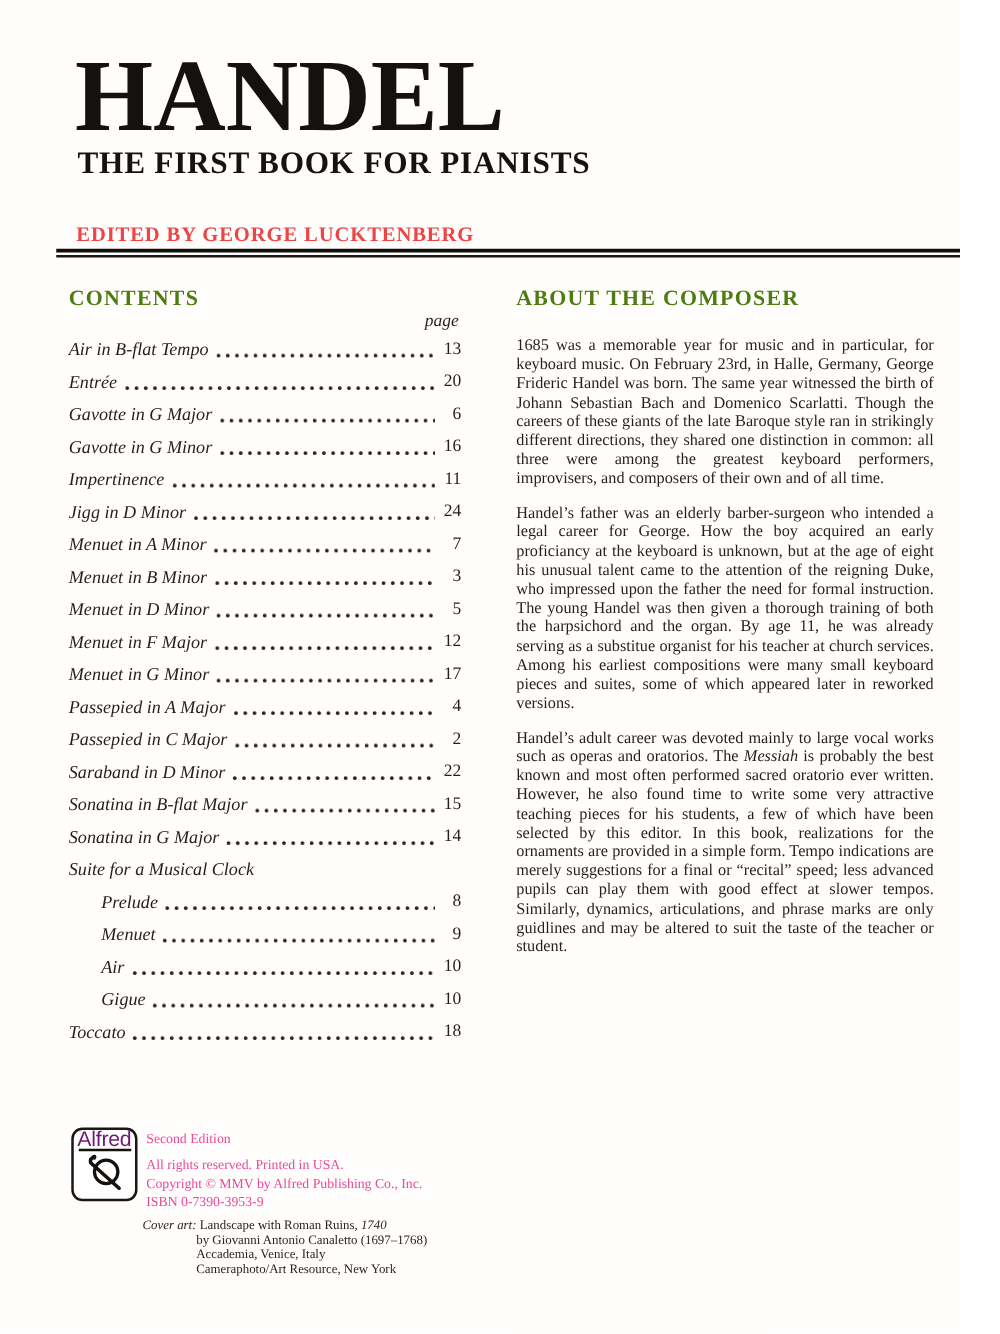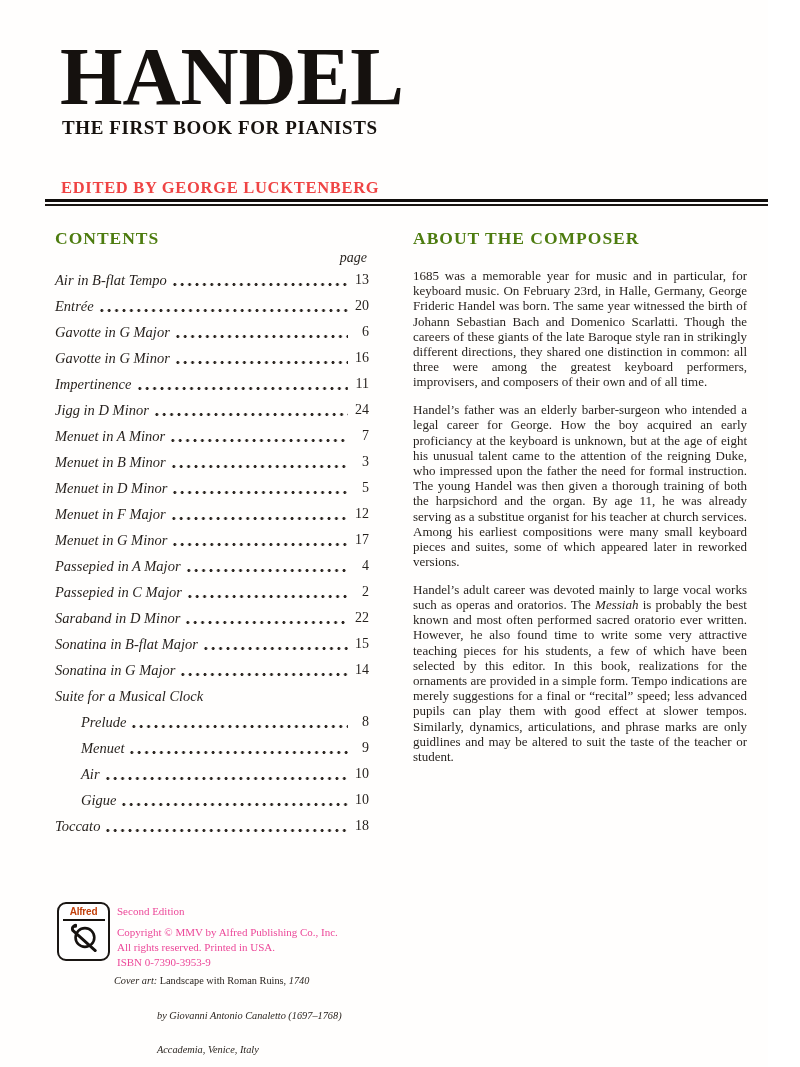--- a/index.html
+++ b/index.html
@@ -8,21 +8,21 @@
     font-family:"Liberation Serif","DejaVu Serif",serif;color:#241f1b;overflow:hidden;
   }
   
   .title{
     position:absolute;left:60px;top:36px;line-height:1;
     font-size:82px;font-weight:700;letter-spacing:0;color:#15110e;
     transform:scaleX(.98);transform-origin:left top;white-space:nowrap;
   }
   .subtitle{
     position:absolute;left:62px;top:118px;line-height:1;
-    font-size:19px;font-weight:700;letter-spacing:.6px;color:#17120e;white-space:nowrap;
+    font-size:25px;font-weight:700;letter-spacing:.6px;color:#17120e;white-space:nowrap;
   }
   .edited{
     position:absolute;left:61px;top:180px;line-height:1;
     font-size:16.5px;font-weight:700;letter-spacing:.7px;color:#ef4444;white-space:nowrap;
   }
   .rule{position:absolute;left:45px;top:199px;width:727px;height:7px;}
   .rule .r1{height:3.4px;background:#100d0b;}
   .rule .r2{height:1.6px;background:transparent;}
   .rule .r3{height:2px;background:#191512;}
   
@@ -55,31 +55,31 @@
   }
   .about .it{font-style:italic;}
   
   .logo{
     position:absolute;left:57px;top:902px;width:53px;height:59px;
     border:2.6px solid #1a1613;border-radius:9px;box-sizing:border-box;
     display:flex;flex-direction:column;align-items:center;background:#fff;
   }
   .logo .wordmark{
     font-family:"Liberation Sans","DejaVu Sans",sans-serif;
-    font-weight:700;font-size:10px;line-height:14px;margin-top:1px;color:#c2410c;
+    font-weight:400;font-size:17px;line-height:14px;margin-top:1px;color:#701a75;
     letter-spacing:-.2px;
   }
   .logo .bar{width:42px;height:2.4px;background:#15110e;margin-top:0;}
   .logo svg{margin-top:1px;}
   .pub{position:absolute;left:117px;top:903px;font-size:11px;color:#ec4899;}
   .pub .edition{line-height:17px;margin-bottom:5px;}
   .pub .line{line-height:14.8px;}
   .coverart{position:absolute;left:114px;top:975px;font-size:10.3px;line-height:11.6px;color:#2a241f;}
   .coverart .it{font-style:italic;}
-  .coverart .credit{margin-left:43px;font-style:italic;margin-top:23px;}
+  .coverart .credit{margin-left:43px;}
 </style>
 </head>
 <body>
 
 <div class="page">
 
   <div class="title">HANDEL</div>
   <div class="subtitle">THE FIRST BOOK FOR PIANISTS</div>
   <div class="edited">EDITED BY GEORGE LUCKTENBERG</div>
 
@@ -218,22 +218,22 @@
     <span class="bar"></span>
     <svg width="34" height="30" viewBox="0 0 36 32">
       <circle cx="19" cy="16.5" r="10" fill="none" stroke="#15110e" stroke-width="2.8"></circle>
       <path d="M9,3.5 q-4.5,1.5 -3,5.5 L30,30.5" fill="none" stroke="#15110e" stroke-width="3.1" stroke-linecap="round"></path>
       <circle cx="8.6" cy="4.2" r="2" fill="#15110e"></circle>
     </svg>
   </div>
 
   <div class="pub">
     <div class="edition">Second Edition</div>
+    <div class="line">All rights reserved.  Printed in USA.</div>
     <div class="line">Copyright © MMV by Alfred Publishing Co., Inc.</div>
-    <div class="line">All rights reserved.  Printed in USA.</div>
     <div class="line">ISBN 0-7390-3953-9</div>
   </div>
 
   <div class="coverart">
     <div>
       <span class="it">Cover art:</span><span> Landscape with Roman Ruins, </span><span class="it">1740</span>
     </div>
     <div class="credit">by Giovanni Antonio Canaletto (1697–1768)</div>
     <div class="credit">Accademia, Venice, Italy</div>
     <div class="credit">Cameraphoto/Art Resource, New York</div>

